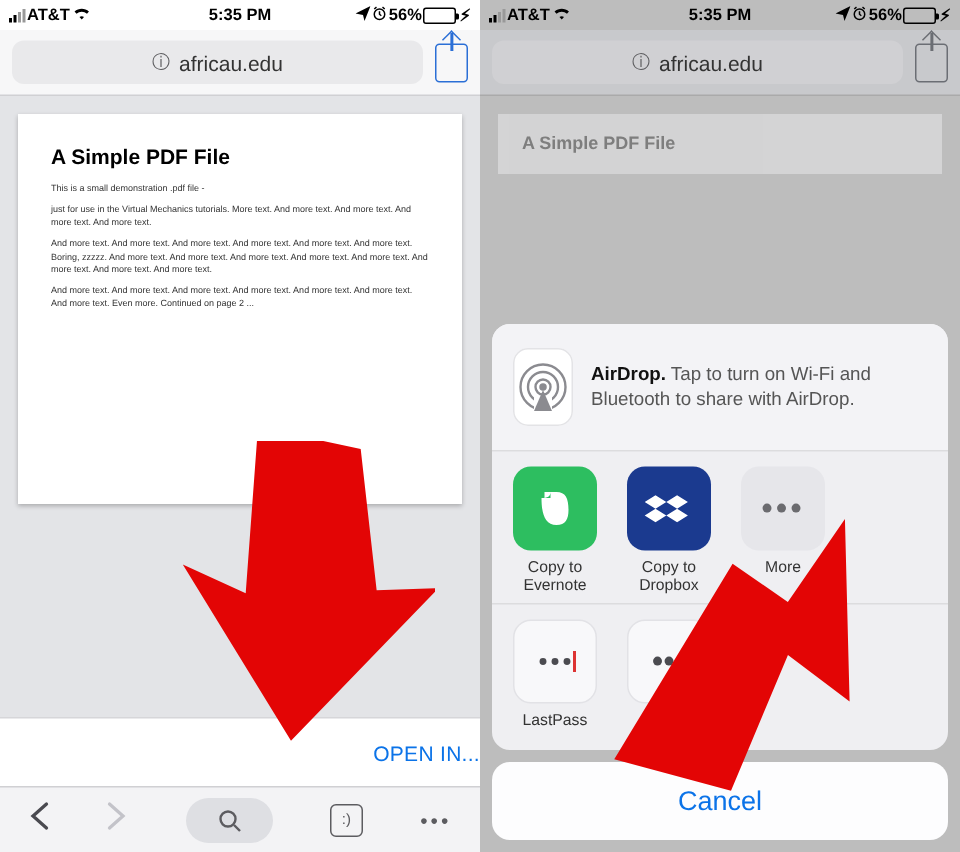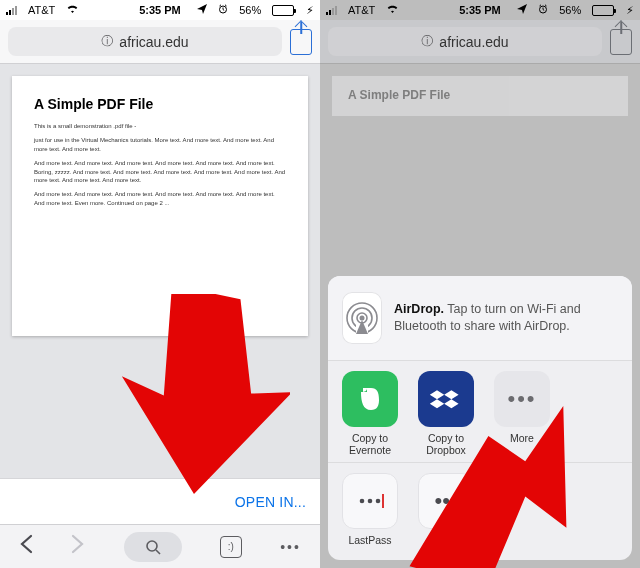--- a/index.html
+++ b/index.html
@@ -24,21 +24,21 @@
   .status {
     height: 20px;
     display: flex;
     align-items: center;
     justify-content: space-between;
     padding: 0 6px;
     font-size: 11px;
     color: #000;
   }
   .phone.right .status { background: rgba(0,0,0,0); }
-  .status .sleft, .status .sright { display:flex; align-items:center; gap:11px; }
+  .status .sleft, .status .sright { display:flex; align-items:center; gap:1px;font-weight:bold; }
   .sig { display:flex; align-items:flex-end; gap:1px; height:10px;}
   .sig span { width:2px; background:#000; display:inline-block;}
   .sig span:nth-child(1){height:3px}
   .sig span:nth-child(2){height:5px}
   .sig span:nth-child(3){height:7px;background:#999}
   .sig span:nth-child(4){height:9px;background:#999}
   .wifi { font-size:10px; }
   .center-time { font-weight:600; font-size:11px; position:absolute; left:50%; transform:translateX(-50%);}
   .battery {
     width:22px; height:11px; border:1px solid #000; border-radius:2px; position:relative; display:inline-block;
@@ -91,21 +91,21 @@
     width:100%;
     height:260px;
     box-shadow:0 1px 3px rgba(0,0,0,0.25);
     padding:20px 22px;
   }
   .pdfpage h3{font-size:14px;font-weight:700;margin-bottom:10px}
   .pdfpage p{font-size:6px;color:#333;line-height:1.4;margin-bottom:6px}
   .openin-bar{
     position:absolute; bottom:0; left:0; right:0;
     height:46px;background:#fff;border-top:1px solid #d6d6d9;
-    display:flex;align-items:center;justify-content:flex-end;padding-right:14px;
+    display:flex;align-items:center;justify-content:flex-end;padding-right:0;
   }
   .openin{color:#0b73e8;font-size:14px;font-weight:500;letter-spacing:0.2px}
   
   .toolbar{
     position:absolute;bottom:0;left:0;right:0;height:44px;
     background:#f3f3f5;border-top:1px solid #d0d0d3;
     display:flex;align-items:center;justify-content:space-around;
     color:#9a9aa0;
   }
   .tbbtn{font-size:20px}
@@ -373,20 +373,23 @@
           </div>
           <div class="lbl">LastPass</div>
         </div>
         <div class="app action">
           <div class="ic">•••</div>
           <div class="lbl">More</div>
         </div>
       </div>
     </div>
 
+    <div class="cancel">
+      <span>Cancel</span>
+    </div>
 
     <div class="arrow" style="left:72px;top:120px">
       <svg width="170" height="210" viewBox="0 0 170 210">
         <path d="M20 180 L80 40 L120 60 L150 0 L170 120 L125 95 L100 190 Z" fill="#e30505" transform="rotate(8 85 100)"></path>
       </svg>
     </div>
   </div>
 </div>
 
 </body></html>

